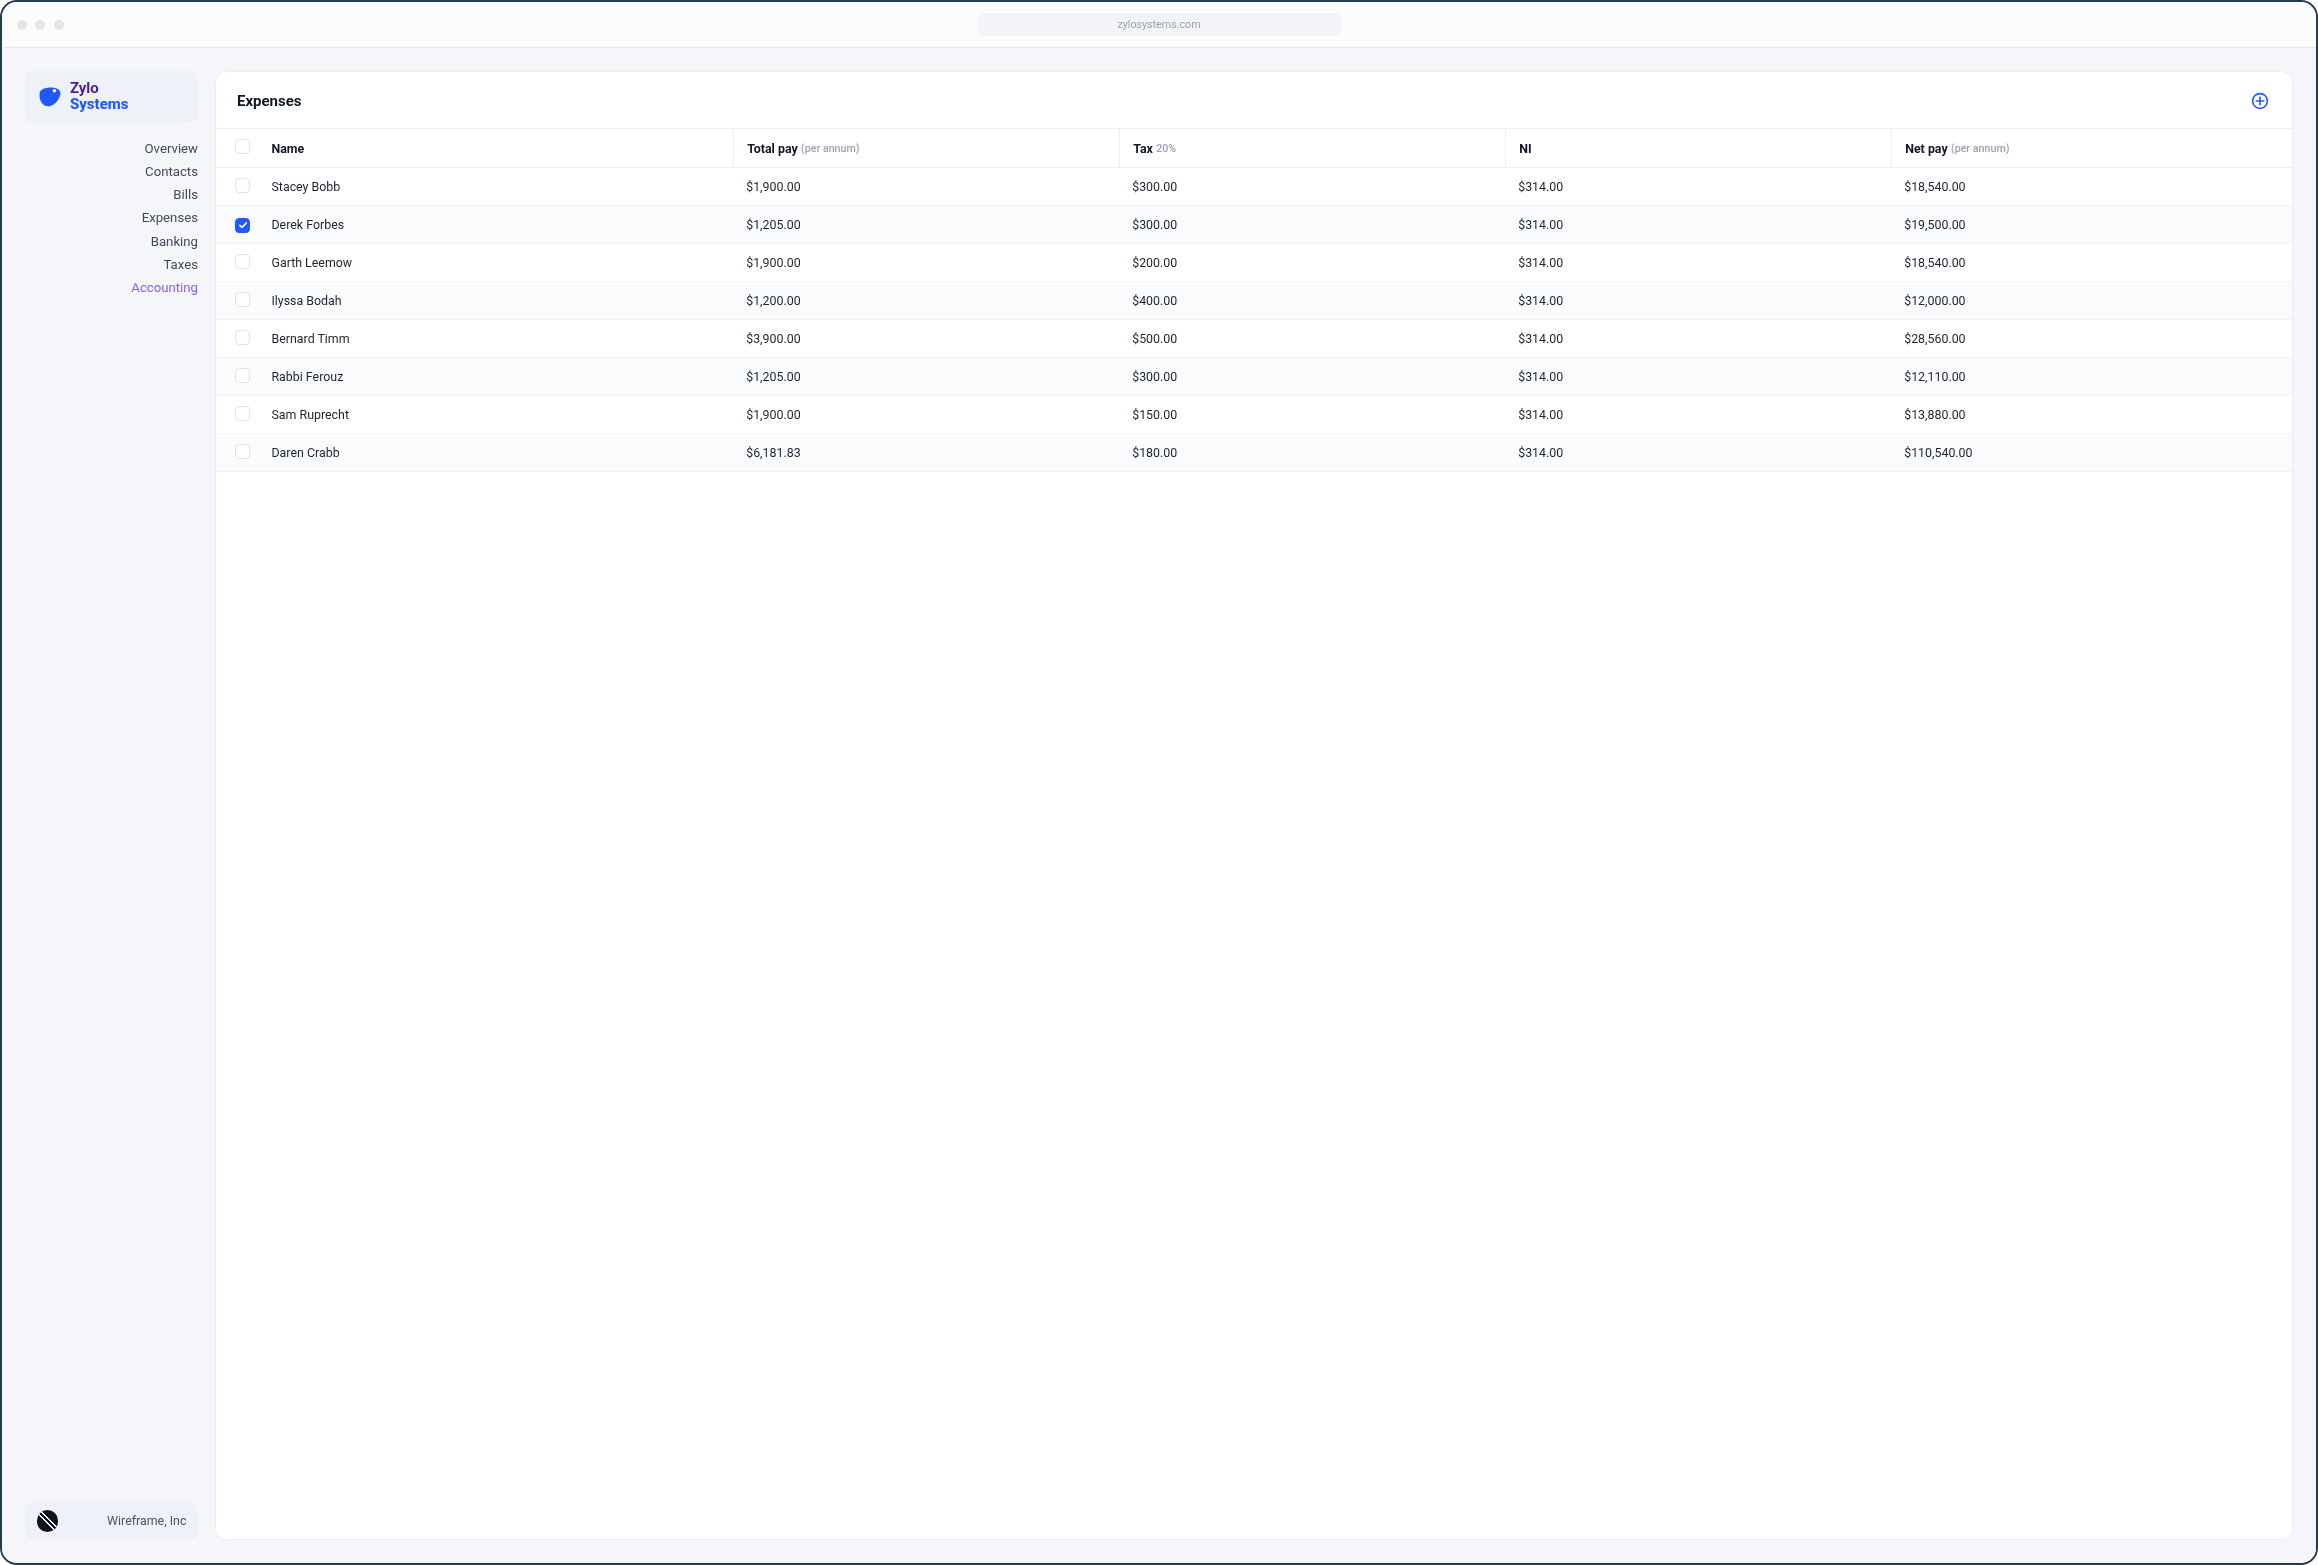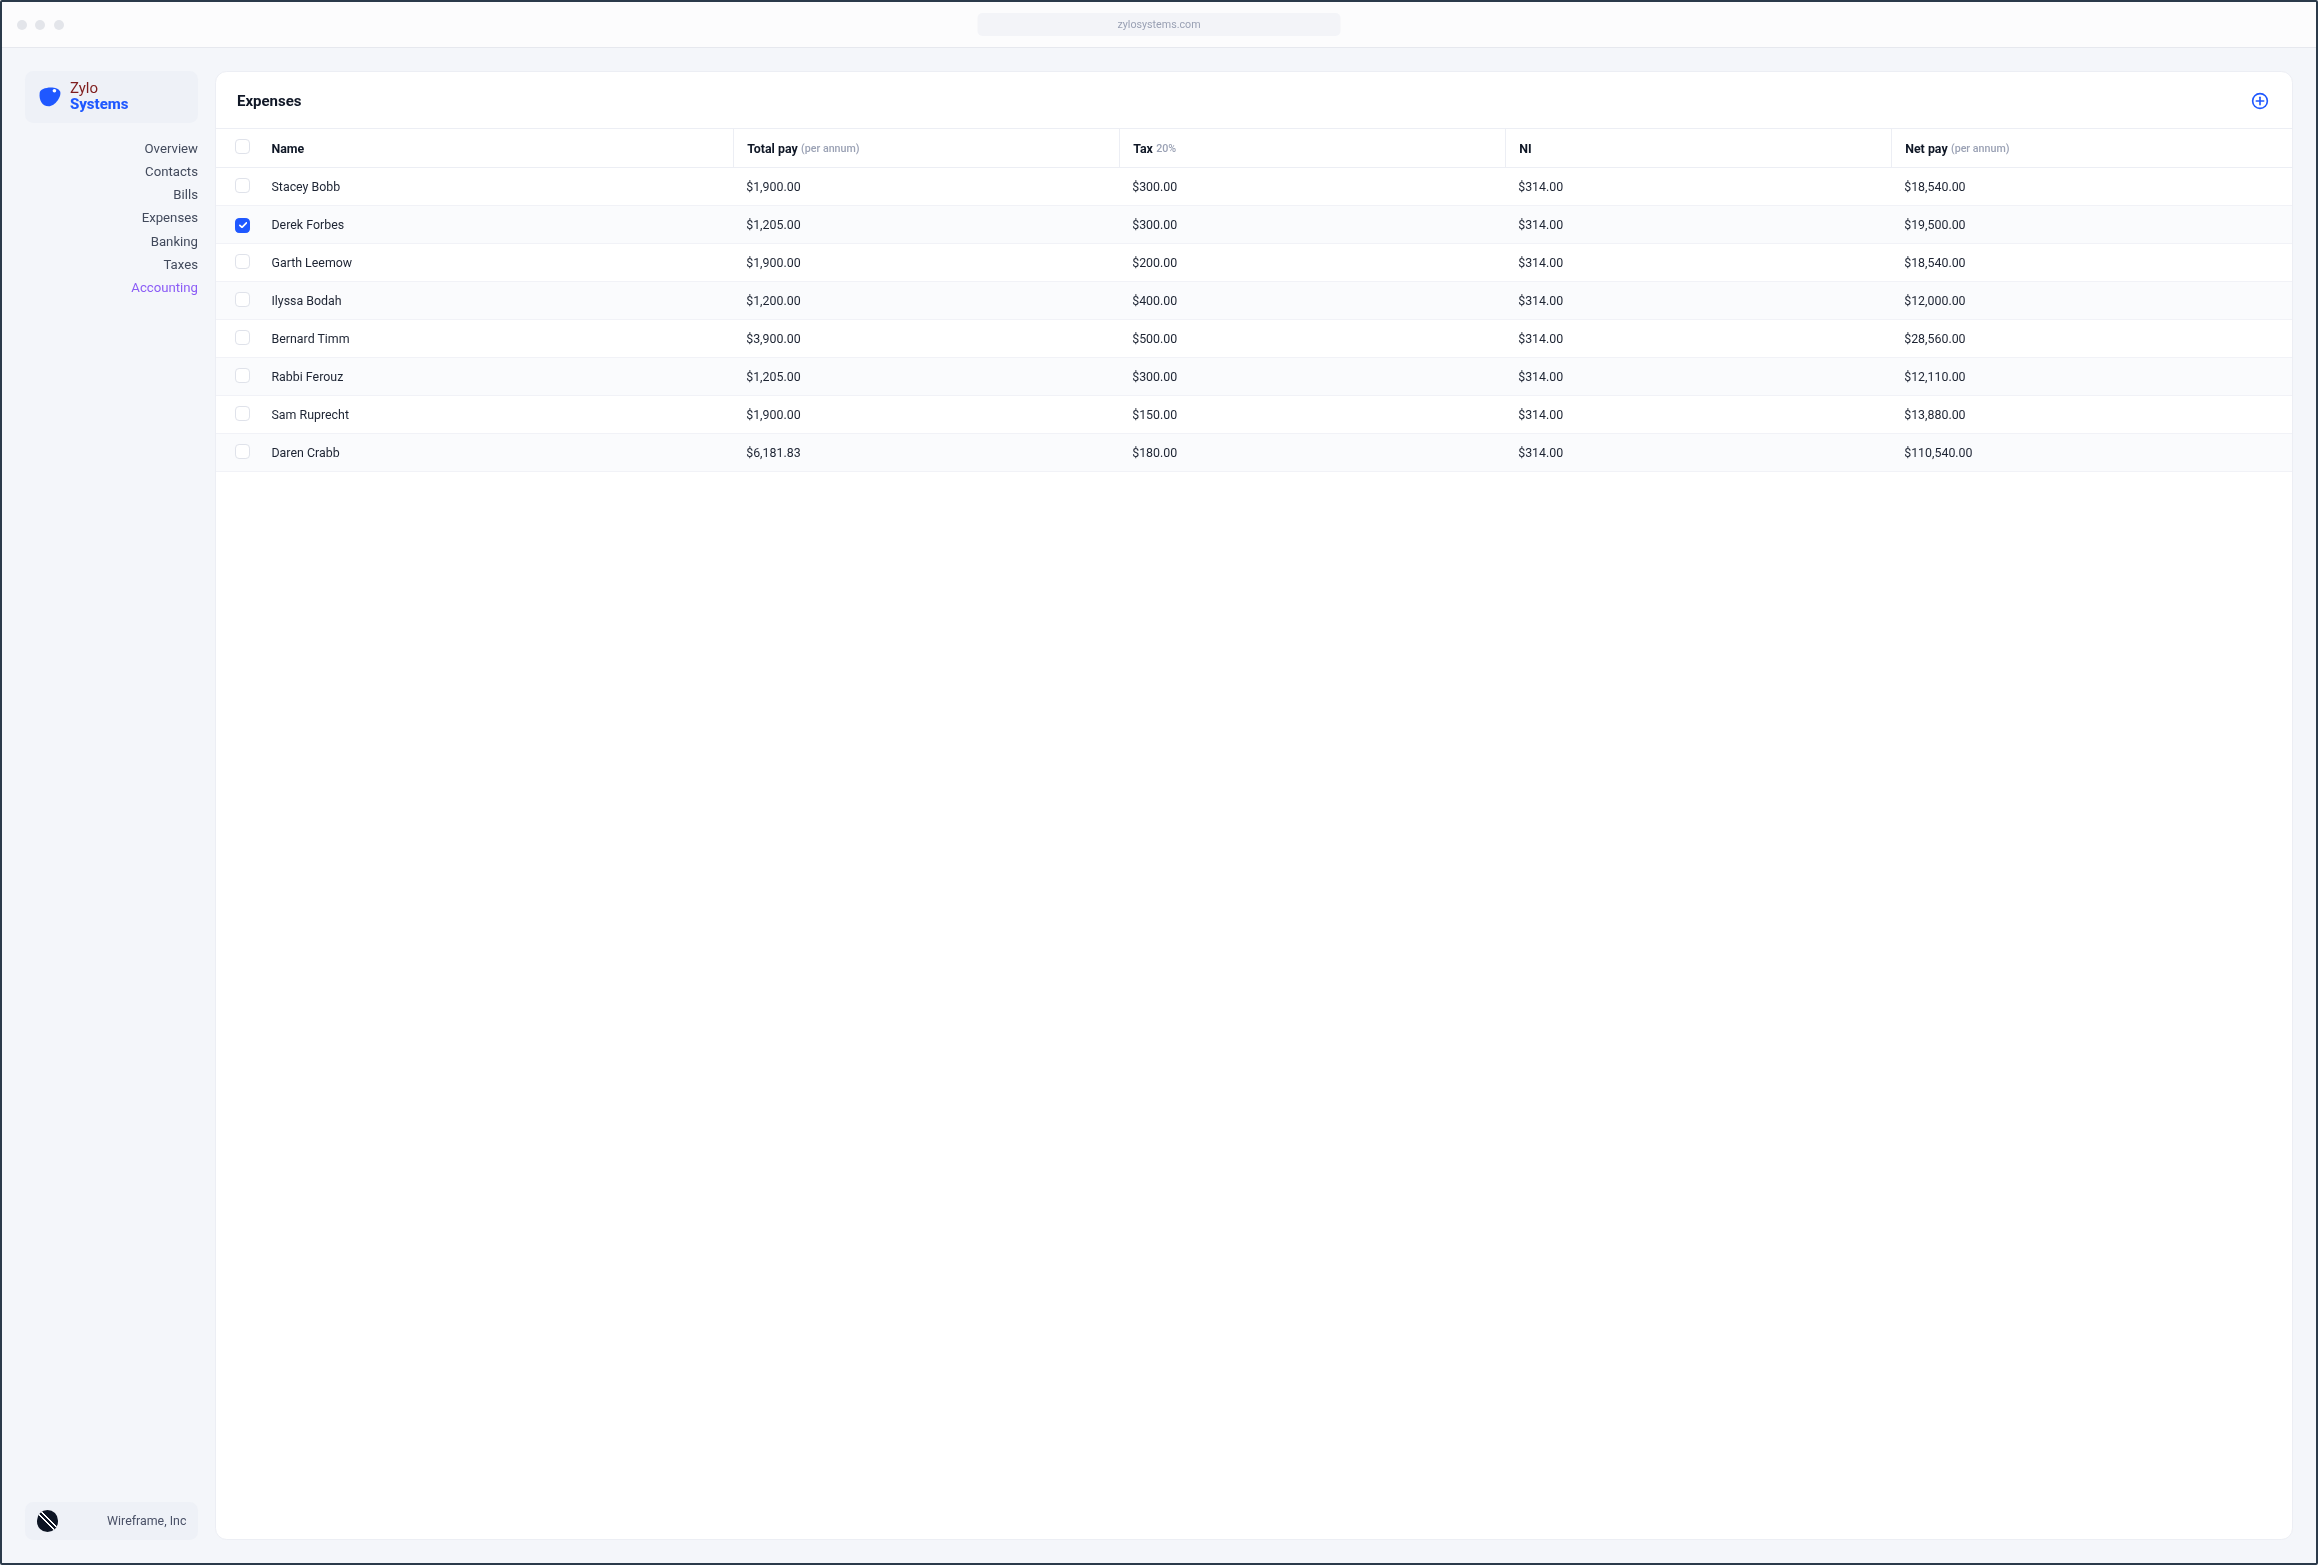--- a/index.html
+++ b/index.html
@@ -5,21 +5,21 @@
   * { box-sizing: border-box; margin: 0; padding: 0; }
   html, body { height: 100%; }
   body {
     font-family: -apple-system, BlinkMacSystemFont, "Segoe UI", Roboto, Helvetica, Arial, sans-serif;
     background: #fff;
     color: #1d2433;
     -webkit-font-smoothing: antialiased;
   }
   .window {
     border: 2.5px solid #2b3a4a;
-    border-radius: 2px;
+    border-radius: 17px;
     overflow: hidden;
     background: #fff;
     width: 100%;
     height: 100%;
     display: flex;
     flex-direction: column;
   }
   
   .chrome {
     height: 46px;
@@ -64,21 +64,21 @@
   .brand {
     display: flex;
     align-items: center;
     gap: 8.3px;
     background: #eef1f7;
     border-radius: 8.3px;
     padding: 10px 11.6px;
     margin-bottom: 18px;
   }
   .brand svg { flex: 0 0 auto; }
-  .brand-text .l1 { font-weight: 400; font-size: 15px; color: #7f1d1d; line-height: 1.05; }
+  .brand-text .l1 { font-weight: 700; font-size: 15px; color: #4c1d95; line-height: 1.05; }
   .brand-text .l2 { font-weight: 800; font-size: 15px; color: #1f58ff; line-height: 1.05; }
 
   .nav { display: flex; flex-direction: column; gap: 8.3px; padding-left: 3.3px; align-items: flex-end; }
   .nav-item {
     font-size: 13.2px;
     color: #424a5c;
     cursor: pointer;
   }
   .nav-item.active { color: #8b5cf6; font-weight: 400; }
 

